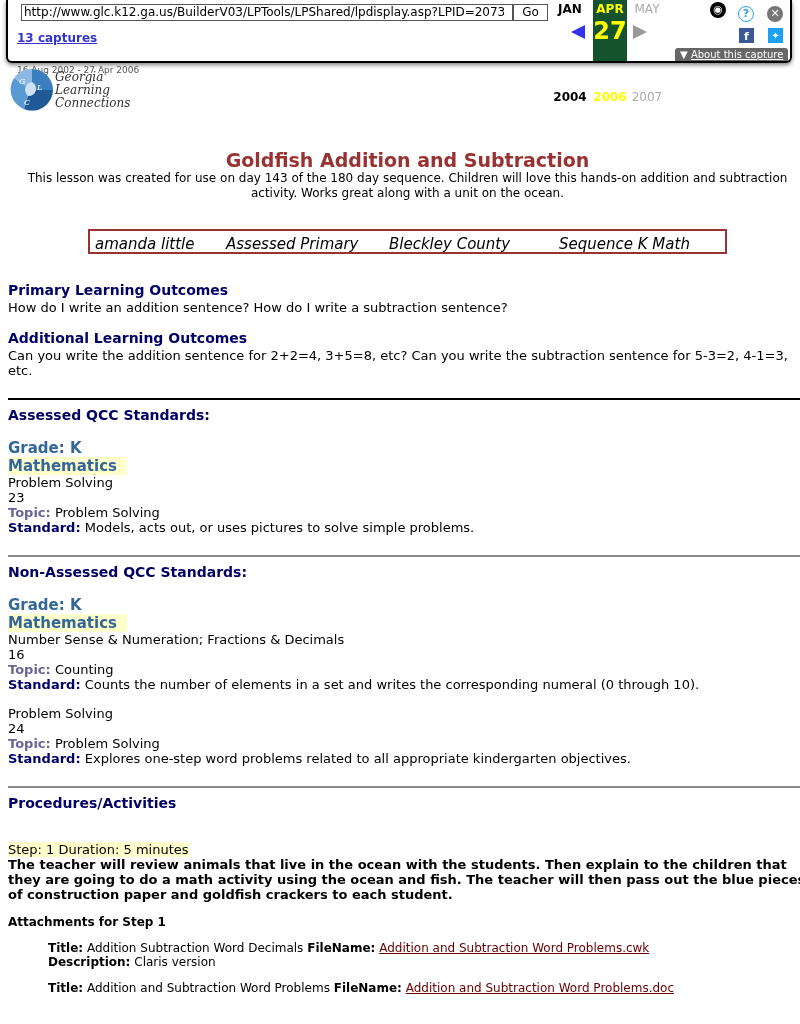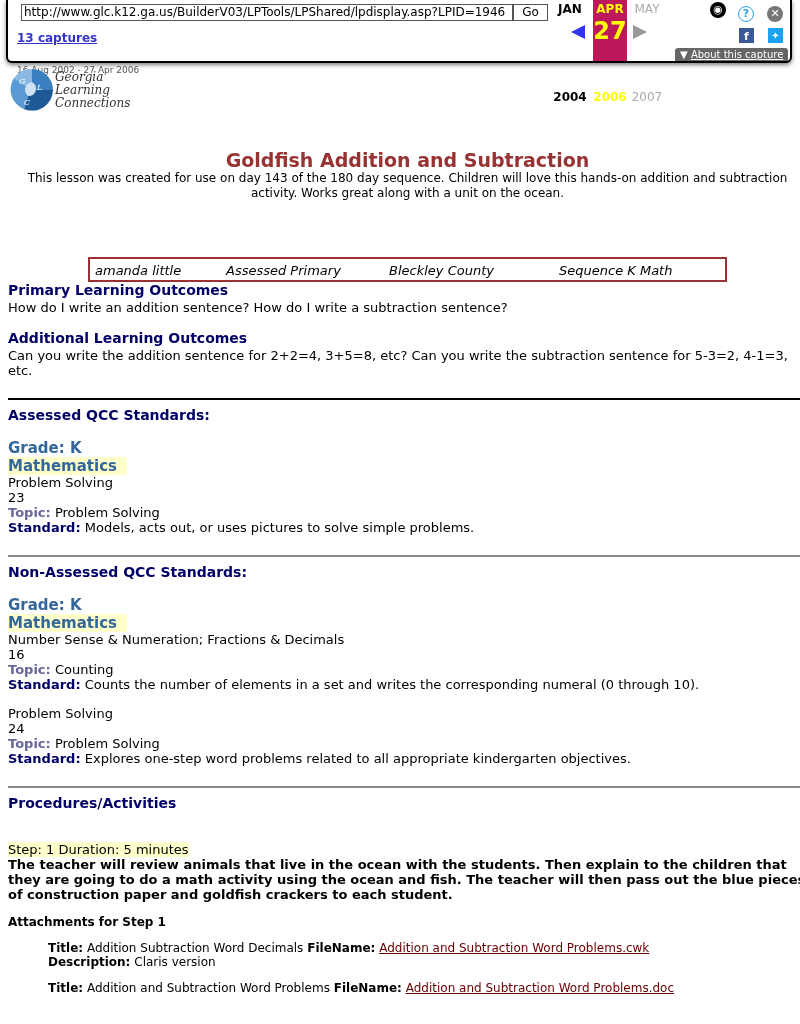--- a/index.html
+++ b/index.html
@@ -5,21 +5,21 @@
   html, body { margin:0; padding:0; }
   body { width:800px; height:1024px; overflow:hidden; background:#fff; font-family:"DejaVu Sans", sans-serif; font-size:13px; color:#000; position:relative; }
   
   .wb { position:absolute; left:6px; top:0; width:786px; height:63px; background:#fff; border:2px solid #000; border-top:none; border-radius:0 0 6px 6px; box-shadow:0 2px 4px rgba(0,0,0,.5); box-sizing:border-box; }
   .wb-url { position:absolute; left:13px; top:4px; width:486px; height:15px; border:1px solid #555; font-size:12px; line-height:15px; padding:0 2px; overflow:hidden; white-space:nowrap; box-sizing:content-box; }
   .wb-go { position:absolute; left:505px; top:4px; width:33px; height:15px; border:1px solid #555; font-size:12px; line-height:15px; text-align:center; background:#fff; }
   .wb-caps { position:absolute; left:9px; top:31px; font-size:12px; font-weight:bold; color:#3333cc; text-decoration:underline; }
   .wb-range { position:absolute; left:9px; top:49px; font-size:9px; color:#555;margin-top:16px; }
   .wb-col { position:absolute; top:0; width:36px; text-align:center; font-weight:bold; }
   .wb-col.jan { left:544px; }
-  .wb-col.apr { left:585px; width:34px; background:#be185d; height:61px; }
+  .wb-col.apr { left:585px; width:34px; background:#14532d; height:61px; }
   .wb-col.may { left:621px; }
   .wb-mon { position:absolute; top:2px; left:0; width:100%; font-size:12px; }
   .wb-year { position:absolute; top:46px; left:0; width:100%; font-size:12px;margin-top:44px; }
   .wb-day { position:absolute; top:16px; left:0; width:100%; font-size:24px; color:#ff0; line-height:30px; }
   .arrow-left { position:absolute; left:563px; top:25px; width:0; height:0; border-top:7px solid transparent; border-bottom:7px solid transparent; border-right:14px solid #3333ee; }
   .arrow-right { position:absolute; left:625px; top:25px; width:0; height:0; border-top:7px solid transparent; border-bottom:7px solid transparent; border-left:14px solid #999; }
   .ic { position:absolute; font-size:11px; text-align:center; line-height:16px; font-weight:bold; }
   .ic-user { left:702px; top:2px; width:16px; height:16px; border-radius:50%; background:#000; color:#fff; }
   .ic-help { left:730px; top:6px; width:16px; height:16px; border-radius:50%; border:1.5px solid #2aa0e8; color:#2aa0e8; box-sizing:border-box; line-height:13px; }
   .ic-close { left:759px; top:6px; width:16px; height:16px; border-radius:50%; background:#777; color:#fff; line-height:16px; }
@@ -27,40 +27,40 @@
   .ic-tw { left:760px; top:28px; width:15px; height:15px; background:#1da1f2; color:#fff; line-height:15px; font-size:10px; }
   .wb-about { position:absolute; left:667px; top:48px; width:113px; height:13px; background:#666; color:#fff; font-size:10px; line-height:13px; border-radius:3px 3px 0 0; text-align:left; padding-left:5px; box-sizing:border-box; }
   .wb-about span.t { text-decoration:underline; }
   
   .logo { position:absolute; left:10px; top:68px; width:120px; height:44px; }
   .logo-swirl { position:absolute; left:0; top:0; width:44px; height:44px; }
   .logo-text { position:absolute; left:45px; top:3px; font-family:"DejaVu Serif", serif; font-style:italic; font-size:12px; line-height:13px; color:#333; }
   
   .title { position:absolute; left:0; top:149px; width:815px; text-align:center; font-size:19px; font-weight:bold; color:#993333; }
   .intro { position:absolute; left:20px; top:171px; width:775px; text-align:center; font-size:12px; line-height:15px; }
-  .authorbox { position:absolute; left:88px; top:229px; width:639px; height:25px; border:2px solid #993333; box-sizing:border-box; font-style:italic; font-size:13px;margin-top:28px; }
+  .authorbox { position:absolute; left:88px; top:229px; width:639px; height:25px; border:2px solid #993333; box-sizing:border-box; font-style:italic; font-size:15px; }
   .authorbox span { position:absolute; top:4px; }
   .h2 { position:absolute; left:8px; font-size:14px; font-weight:bold; color:#000066; }
   .p { position:absolute; left:8px; width:790px; font-size:13px; line-height:15px; }
   .hr { position:absolute; left:8px; width:792px; height:2px; }
   .grade { position:absolute; left:8px; font-size:15px; font-weight:bold; color:#336699; }
   .subj { position:absolute; left:8px; font-size:15px; font-weight:bold; color:#336699; background:#ffffcc; padding-right:10px; }
   .topic-lbl { color:#666699; font-weight:bold; }
   .std-lbl { color:#000066; font-weight:bold; }
   .step { position:absolute; left:8px; top:842px; font-size:13px; background:#ffffcc; }
   .stepbody { position:absolute; left:8px; top:857px; width:800px; font-size:13px; font-weight:bold; line-height:15px; white-space:nowrap; }
   .attach-h { position:absolute; left:8px; top:915px; font-size:12px; font-weight:bold; }
   .att { position:absolute; left:48px; width:700px; font-size:12px; line-height:14px; }
   .att a { color:#660000; text-decoration:underline; }
 </style>
 </head>
 <body>
 
 <div class="wb">
-  <div class="wb-url">http://www.glc.k12.ga.us/BuilderV03/LPTools/LPShared/lpdisplay.asp?LPID=1946</div>
+  <div class="wb-url">http://www.glc.k12.ga.us/BuilderV03/LPTools/LPShared/lpdisplay.asp?LPID=2073</div>
   <div class="wb-go">Go</div>
   <a class="wb-caps">13 captures</a>
   <div class="wb-range">16 Aug 2002 - 27 Apr 2006</div>
 
   <div class="wb-col jan">
     <div class="wb-mon">JAN</div>
     <div class="wb-year">2004</div>
   </div>
   <div class="wb-col apr">
     <div class="wb-mon" style="color:#ff0">APR</div>

